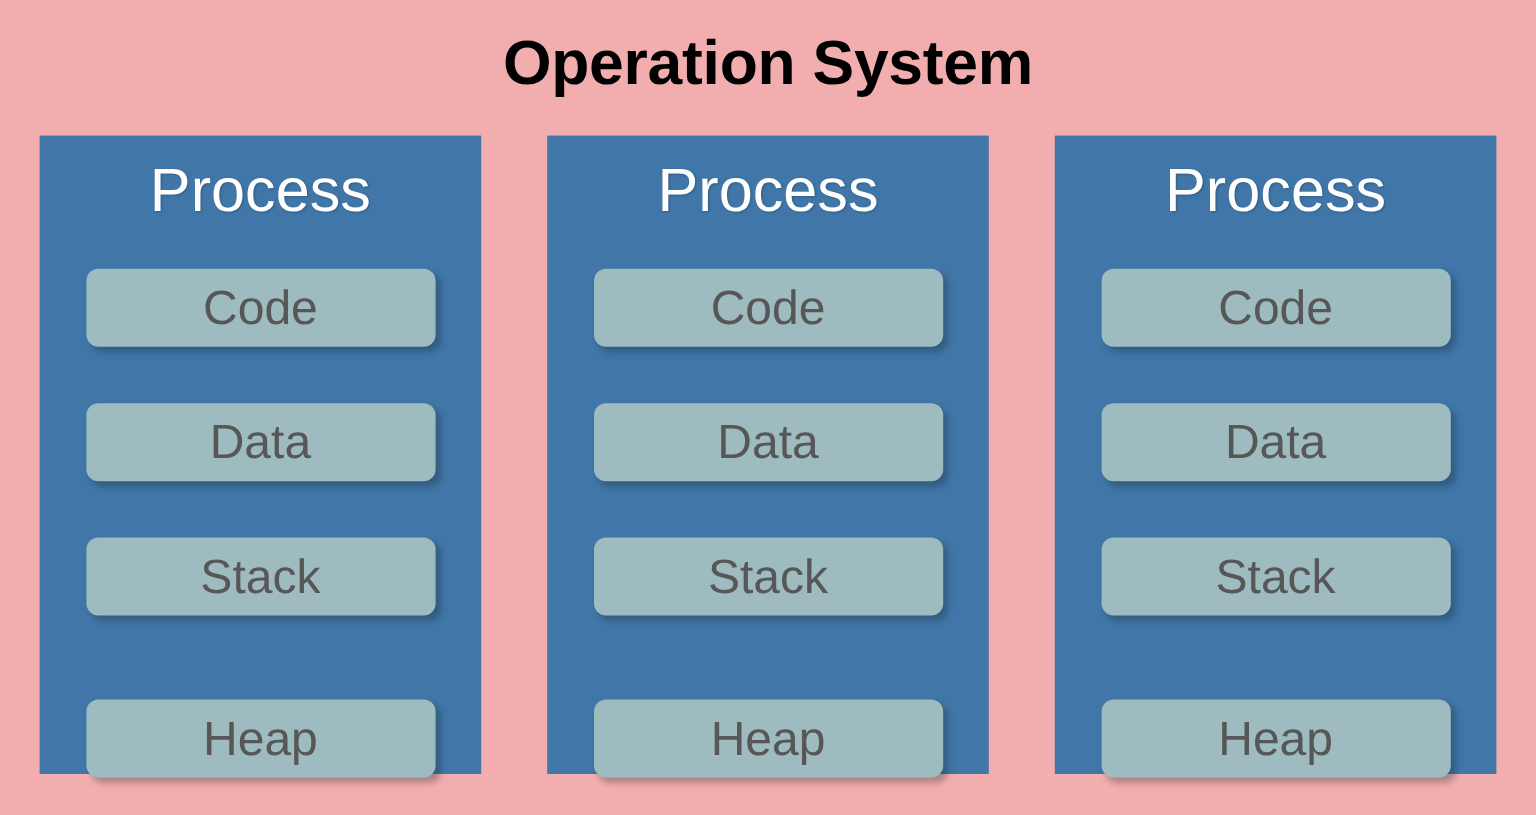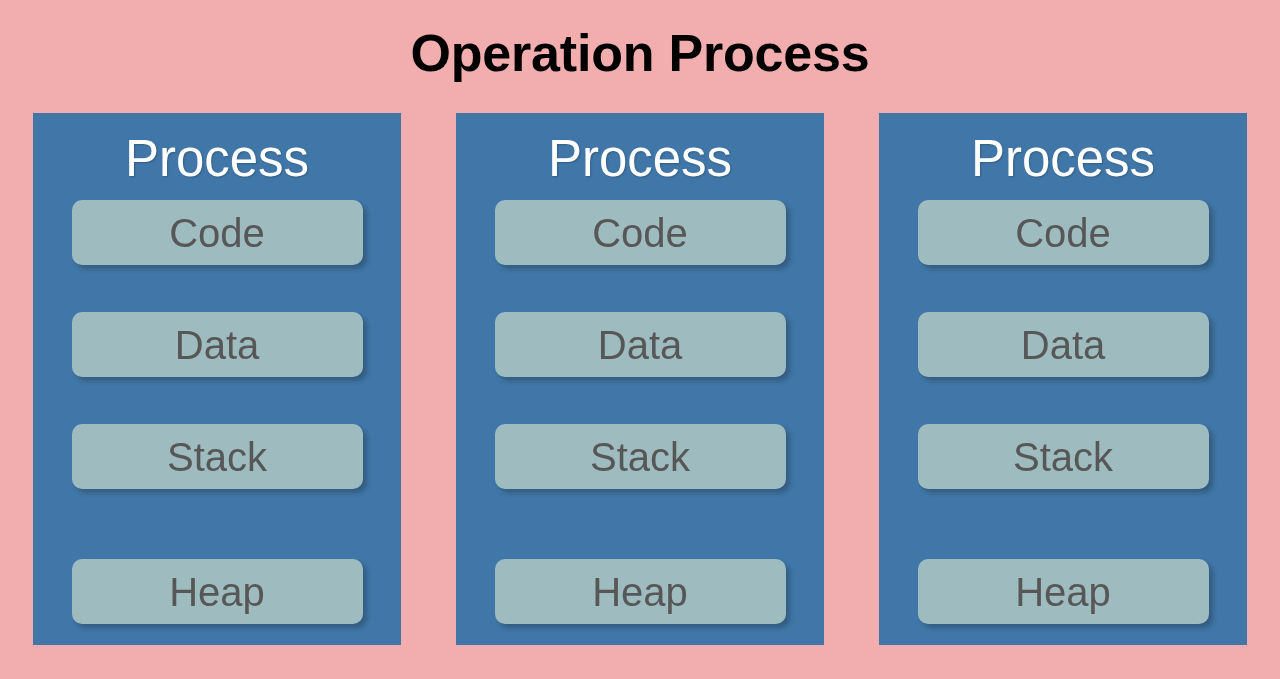--- a/index.html
+++ b/index.html
@@ -41,20 +41,21 @@
     justify-content: space-between;
   }
   .process-box {
     width: 368px;
     height: 532px;
     background: #4077a8;
     box-sizing: border-box;
     display: flex;
     flex-direction: column;
     align-items: center;
+    gap: 24px;
   }
   .process-title {
     margin-top: 15px;
     font-size: 51px;
     line-height: 62px;
     color: #ffffff;
     font-weight: 400;
     text-shadow: 1px 1px 2px rgba(0,0,0,0.22);
     white-space: nowrap;
   }
@@ -86,21 +87,21 @@
     color: #575757;
     font-weight: 400;
     white-space: nowrap;
   }
 </style>
 </head>
 <body>
 
 <div class="canvas">
 
-  <div class="os-title">Operation Process</div>
+  <div class="os-title">Operation System</div>
 
   <div class="process-row">
 
     <div class="process-box">
       <div class="process-title">Process</div>
       <div class="segment-list">
         <div class="segment">
           <span class="segment-label">Code</span>
         </div>
         <div class="segment">

